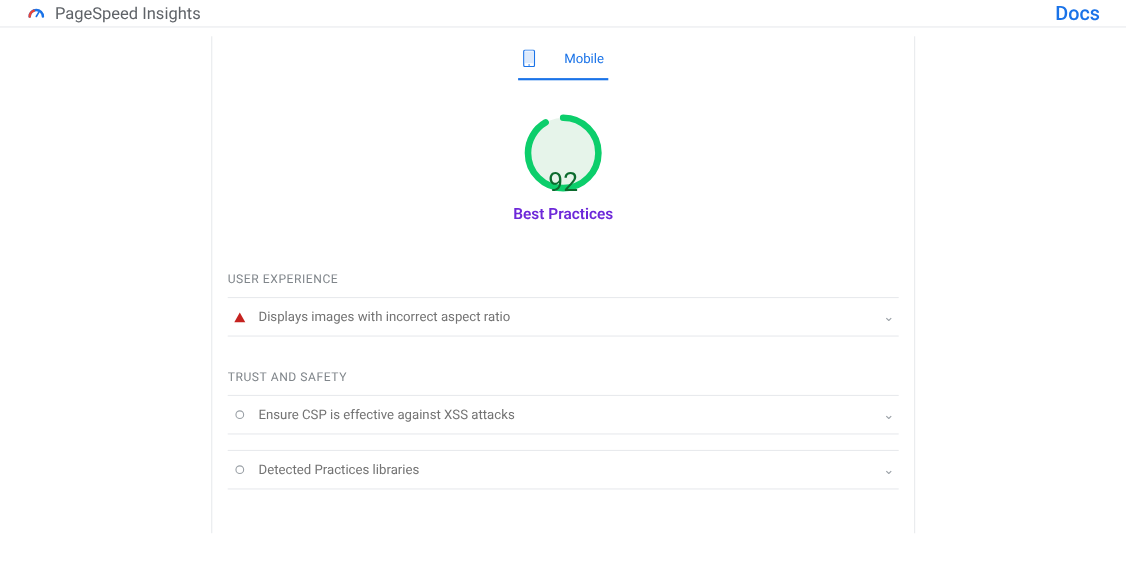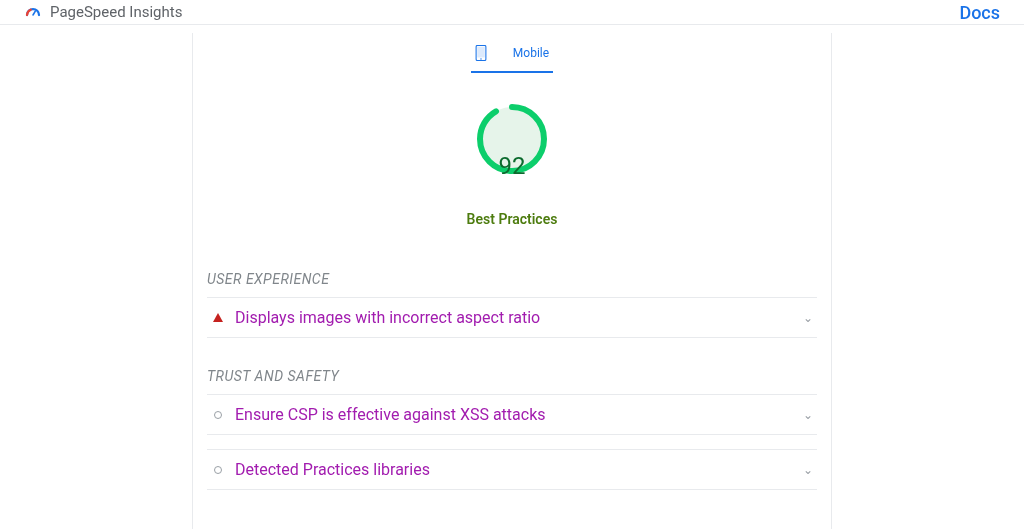--- a/index.html
+++ b/index.html
@@ -94,33 +94,31 @@
       left: 50%;
       transform: translate(-50%, -50%);
       font-size: 24px;
       font-weight: 400;
       color: #0c6b2e;
       margin-top: 27px;
     }
     .score-title {
       font-size: 14px;
       font-weight: 600;
-      color: #4d7c0f;
-      margin-top: 24px;
+      color: #6d28d9;
     }
     .section {
       padding: 0 14px;
     }
     .section-header {
-      font-size: 14px;
+      font-size: 11px;
       color: #80868b;
       letter-spacing: 0.5px;
       padding: 16px 0 10px 0;
       text-transform: uppercase;
-      font-style: italic;
     }
     .passed-header {
       display: flex;
       justify-content: space-between;
       align-items: center;
       padding: 16px 0 10px 0;
     }
     .audit-item {
       display: flex;
       align-items: center;
@@ -131,22 +129,22 @@
       margin-bottom: 14px;
     }
     .audit-icon {
       width: 14px;
       display: flex;
       justify-content: center;
       margin-right: 10px;
     }
     .audit-text {
       flex: 1;
-      font-size: 16px;
-      color: #a21caf;
+      font-size: 12px;
+      color: #737373;
     }
     .chevron {
       color: #9aa0a6;
       font-size: 12px;
     }
     .triangle-warn {
       width: 0;
       height: 0;
       border-left: 5px solid transparent;
       border-right: 5px solid transparent;

